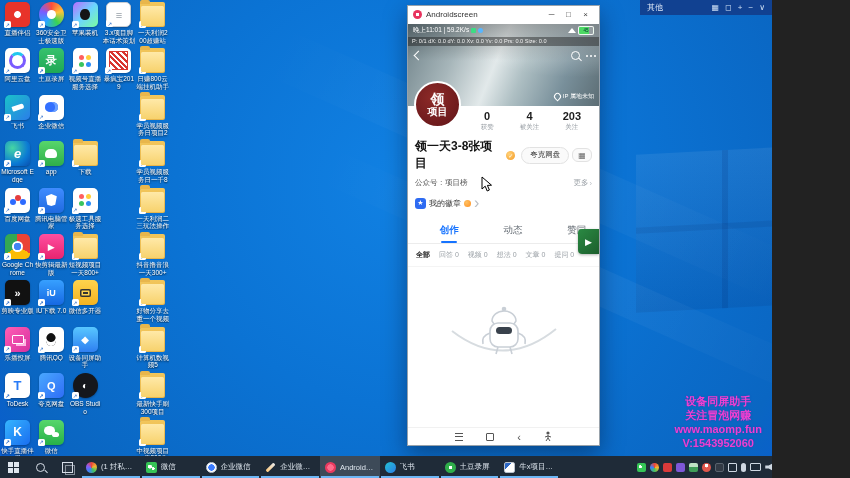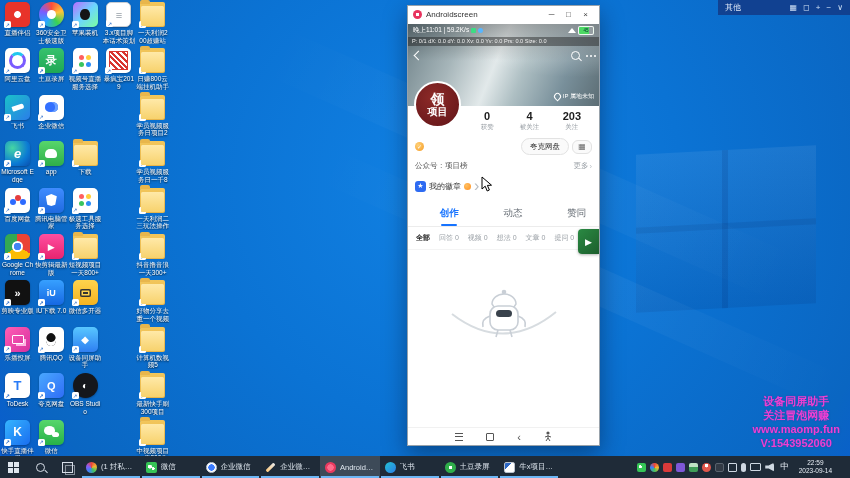--- a/index.html
+++ b/index.html
@@ -1,16 +1,16 @@
 <!DOCTYPE html>
 <html><head>
 <meta charset="utf-8">
 <style>
   html,body{margin:0;padding:0;background:#222;}
-  .stage{position:relative;width:850px;height:478px;overflow:hidden;
+  .stage{position:relative;width:772px;height:478px;overflow:hidden;
     font-family:"Liberation Sans","DejaVu Sans",sans-serif;
     background:radial-gradient(circle at 52% 38%, #1181e3 0%, #0b73d4 45%, #0a66c2 85%, #095bd0 100%);}
   
   .wp-window{position:absolute;left:636px;top:150px;width:180px;height:158px;transform:skewY(-3deg);
     background:linear-gradient(180deg,rgba(255,255,255,.07),rgba(0,20,80,.10));}
   .wp-window .vbar{position:absolute;left:48%;top:0;width:6px;height:100%;background:rgba(0,25,90,.12);}
   .wp-window .hbar{position:absolute;top:46%;left:0;height:6px;width:100%;background:rgba(0,25,90,.10);}
   .beam{position:absolute;width:560px;height:50px;background:linear-gradient(90deg,rgba(255,255,255,0),rgba(255,255,255,.05),rgba(255,255,255,0));transform:rotate(24deg);}
   .beam.b1{left:250px;top:140px}.beam.b2{left:300px;top:260px;height:36px}
 
@@ -523,20 +523,21 @@
             <div class="v">4</div>
             <div class="l">被关注</div>
           </div>
           <div class="stat">
             <div class="v">203</div>
             <div class="l">关注</div>
           </div>
       </div>
 
       <div class="namerow">
+        <span class="pname">领一天3-8张项目</span>
         <span class="medal"></span>
         <span class="namesp"></span>
         <span class="pill">夸克网盘</span>
         <span class="pill2"></span>
       </div>
 
       <div class="offrow">
         <span>公众号：项目榜</span>
         <span class="offmore">
           <span>更多</span>

